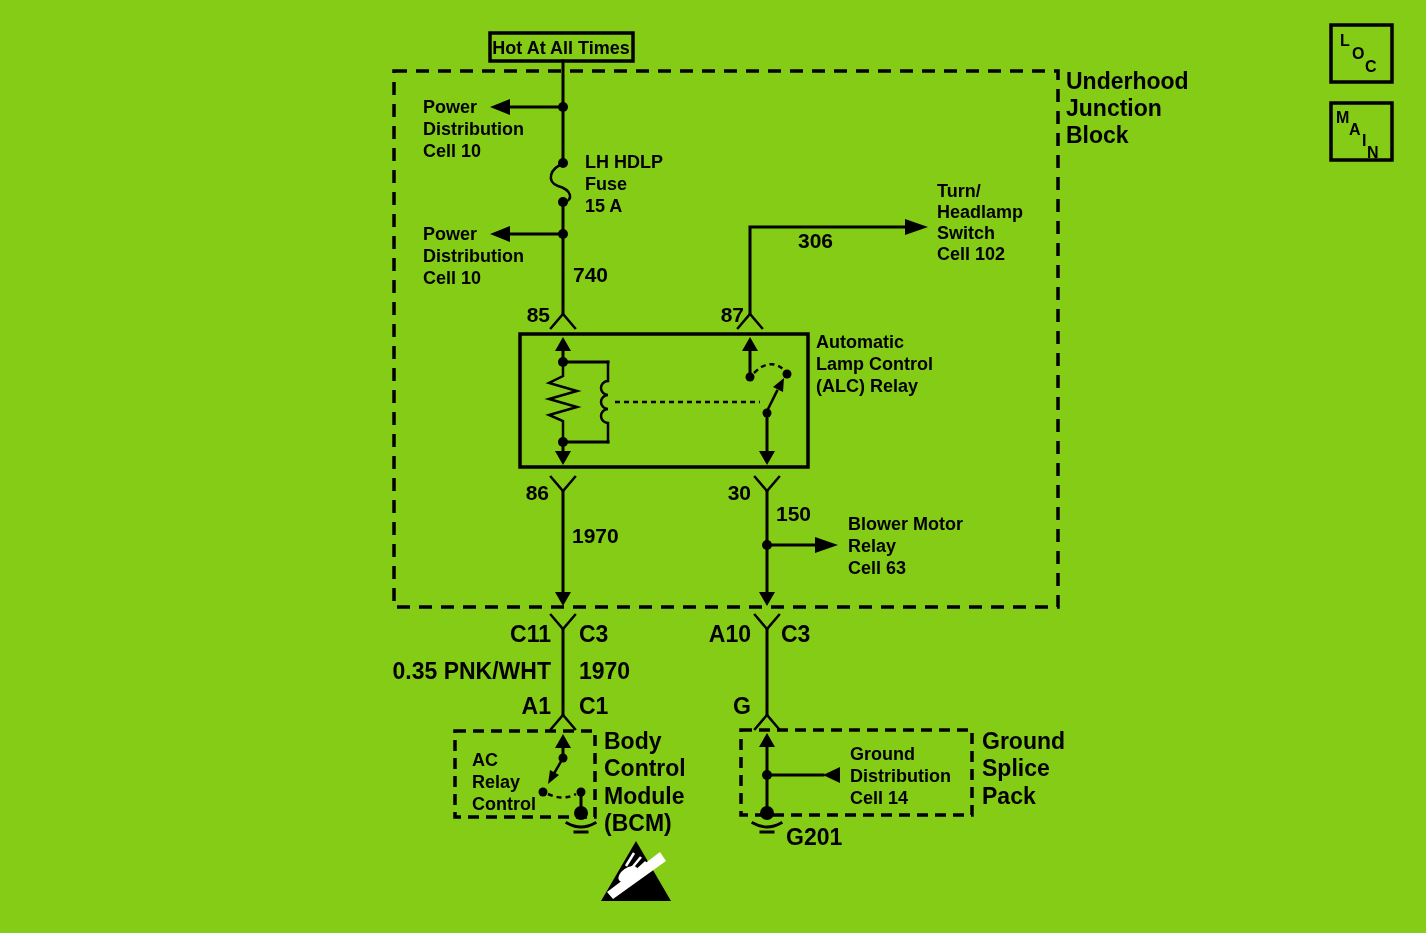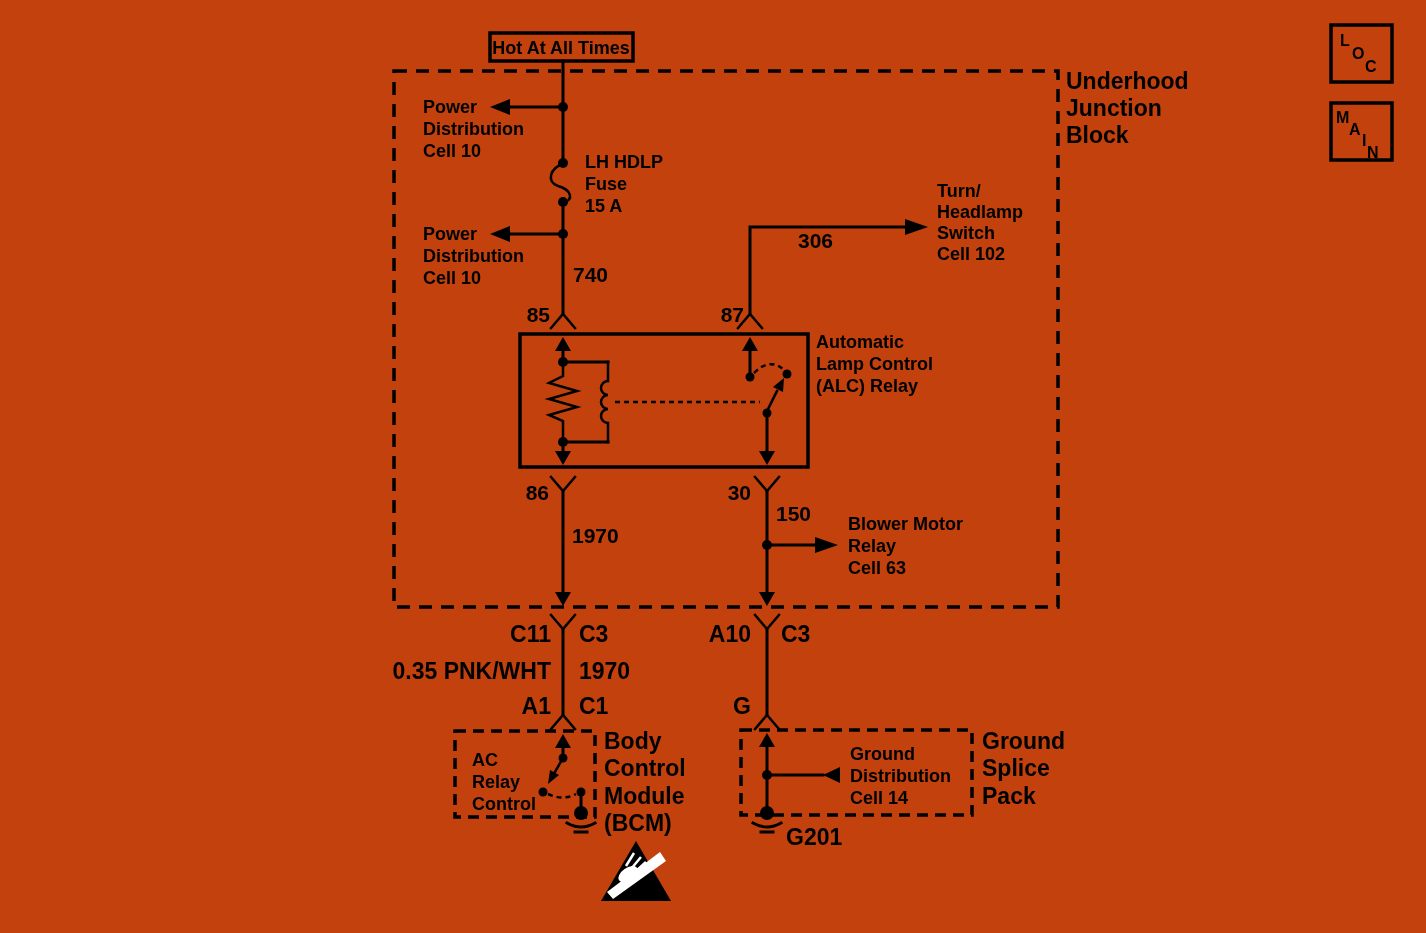--- a/index.html
+++ b/index.html
@@ -1,16 +1,16 @@
 <!DOCTYPE html>
 <html><head>
 <meta charset="utf-8">
 <style>
   html,body{margin:0;padding:0;background:#ffffff;}
-  .stage{position:relative;width:1426px;height:933px;background:#c2410c;}
+  .stage{position:relative;width:1426px;height:933px;background:#84cc16;}
   svg text{font-family:"Liberation Sans",sans-serif;font-weight:bold;fill:#000;}
   .t16{font-size:16px;}
   .t18{font-size:18px;}
   .t21{font-size:21px;}
   .t23{font-size:23px;}
   .w{stroke:#000;stroke-width:3;fill:none;stroke-linecap:square;}
   .w25{stroke:#000;stroke-width:2.5;fill:none;stroke-linecap:square;}
   .box{stroke:#000;stroke-width:3.5;fill:none;}
   .dashbox{stroke:#000;stroke-width:3.5;fill:none;stroke-dasharray:13 9;}
   .dashbox2{stroke:#000;stroke-width:3.5;fill:none;stroke-dasharray:11 7;}

